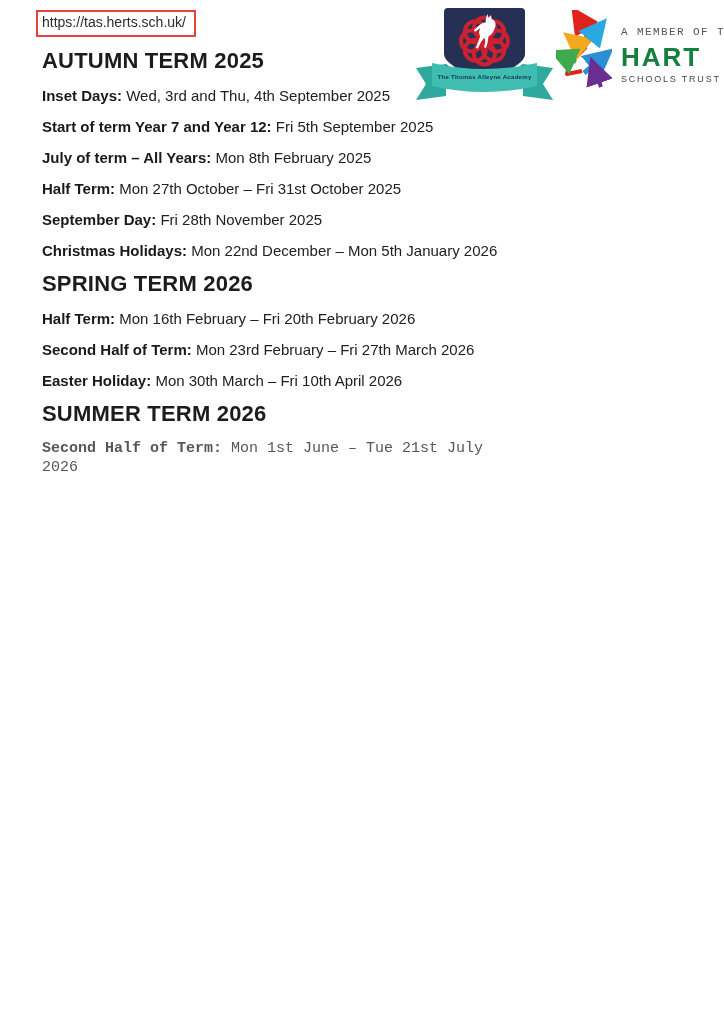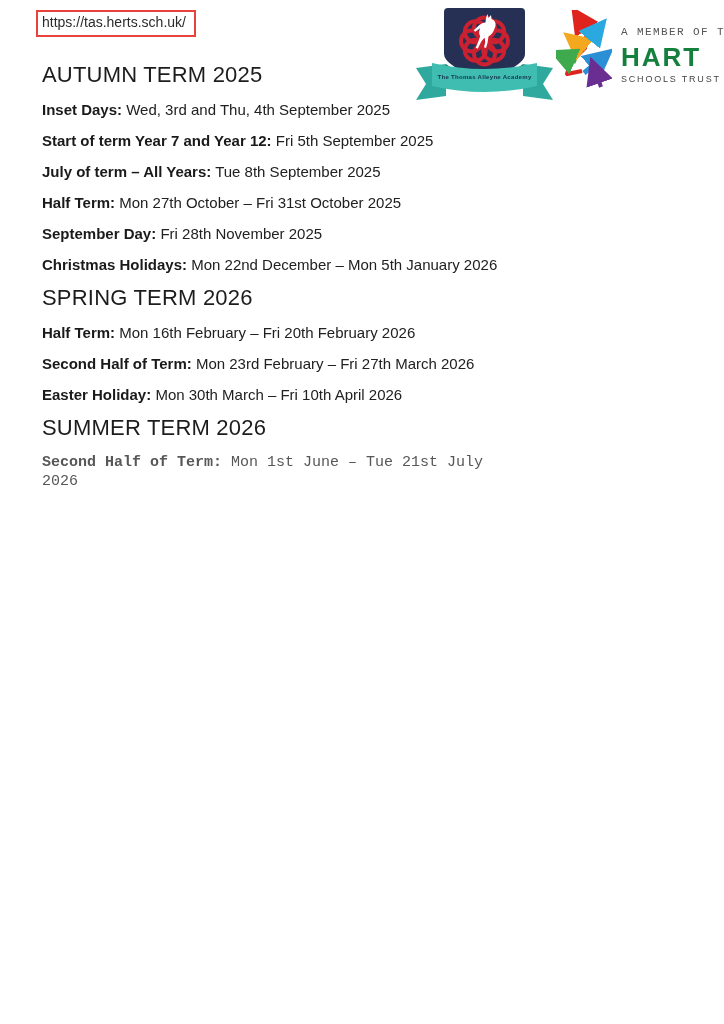--- a/index.html
+++ b/index.html
@@ -17,24 +17,24 @@
     border:2px solid #e8423c;
     padding:2px 8px 4px 4px;
     margin-left:-6px;
     font-size:14px;
     color:#2b2b2b;
     line-height:17px;
   }
   h1{
     font-size:22px;
     line-height:24px;
-    font-weight:400;
+    font-weight:700;
     color:#1c1c1c;
     letter-spacing:.2px;
-    margin:26px 0 13px 0;
+    margin:12px 0 13px 0;
   }
   h1.section{margin-top:11px;}
   p.row{
     font-size:15px;
     line-height:19px;
     margin:0 0 12px 0;
     color:#212121;
   }
   p.row b{color:#1a1a1a;font-weight:700;}
   p.row.muted, p.row.muted b{color:#575757;font-family:Liberation Mono, monospace;}
@@ -52,21 +52,21 @@
 
   <div class="content">
 
     <div class="url-box">
       <span>https://tas.herts.sch.uk/</span>
     </div>
 
     <h1>AUTUMN TERM 2025</h1>
     <p class="row"><b>Inset Days:</b><span> Wed, 3rd and Thu, 4th September 2025</span></p>
     <p class="row"><b>Start of term Year 7 and Year 12:</b><span> Fri 5th September 2025</span></p>
-    <p class="row"><b>July of term – All Years:</b><span> Tue 8th September 2025</span></p>
+    <p class="row"><b>July of term – All Years:</b><span> Mon 8th February 2025</span></p>
     <p class="row"><b>Half Term:</b><span> Mon 27th October – Fri 31st October 2025</span></p>
     <p class="row"><b>September Day:</b><span> Fri 28th November 2025</span></p>
     <p class="row"><b>Christmas Holidays:</b><span> Mon 22nd December – Mon 5th January 2026</span></p>
 
     <h1 class="section">SPRING TERM 2026</h1>
     <p class="row"><b>Half Term:</b><span> Mon 16th February – Fri 20th February 2026</span></p>
     <p class="row"><b>Second Half of Term:</b><span> Mon 23rd February – Fri 27th March 2026</span></p>
     <p class="row"><b>Easter Holiday:</b><span> Mon 30th March – Fri 10th April 2026</span></p>
 
     <h1 class="section">SUMMER TERM 2026</h1>

